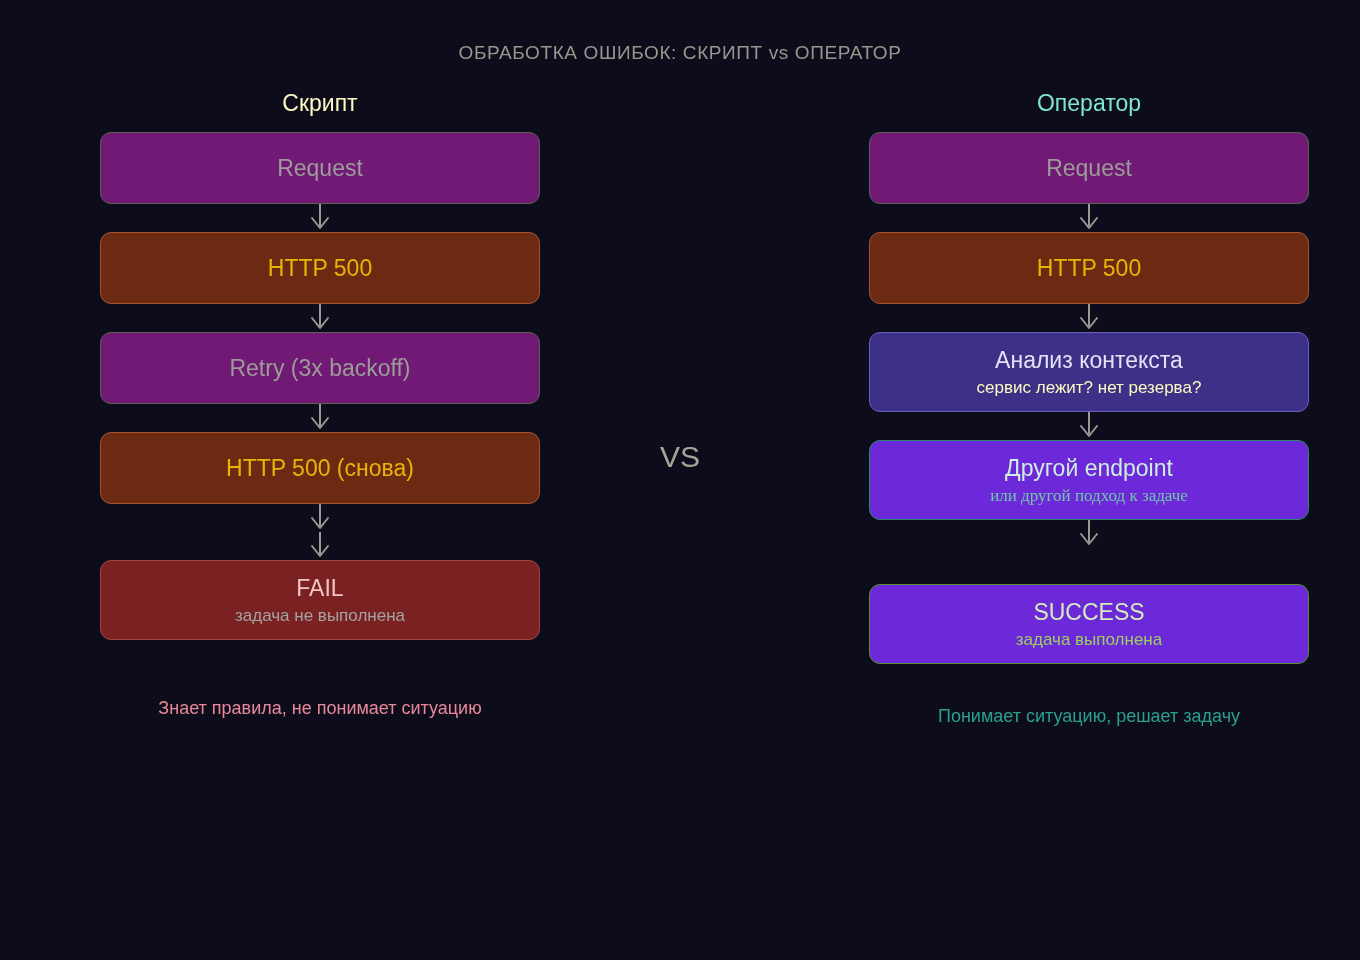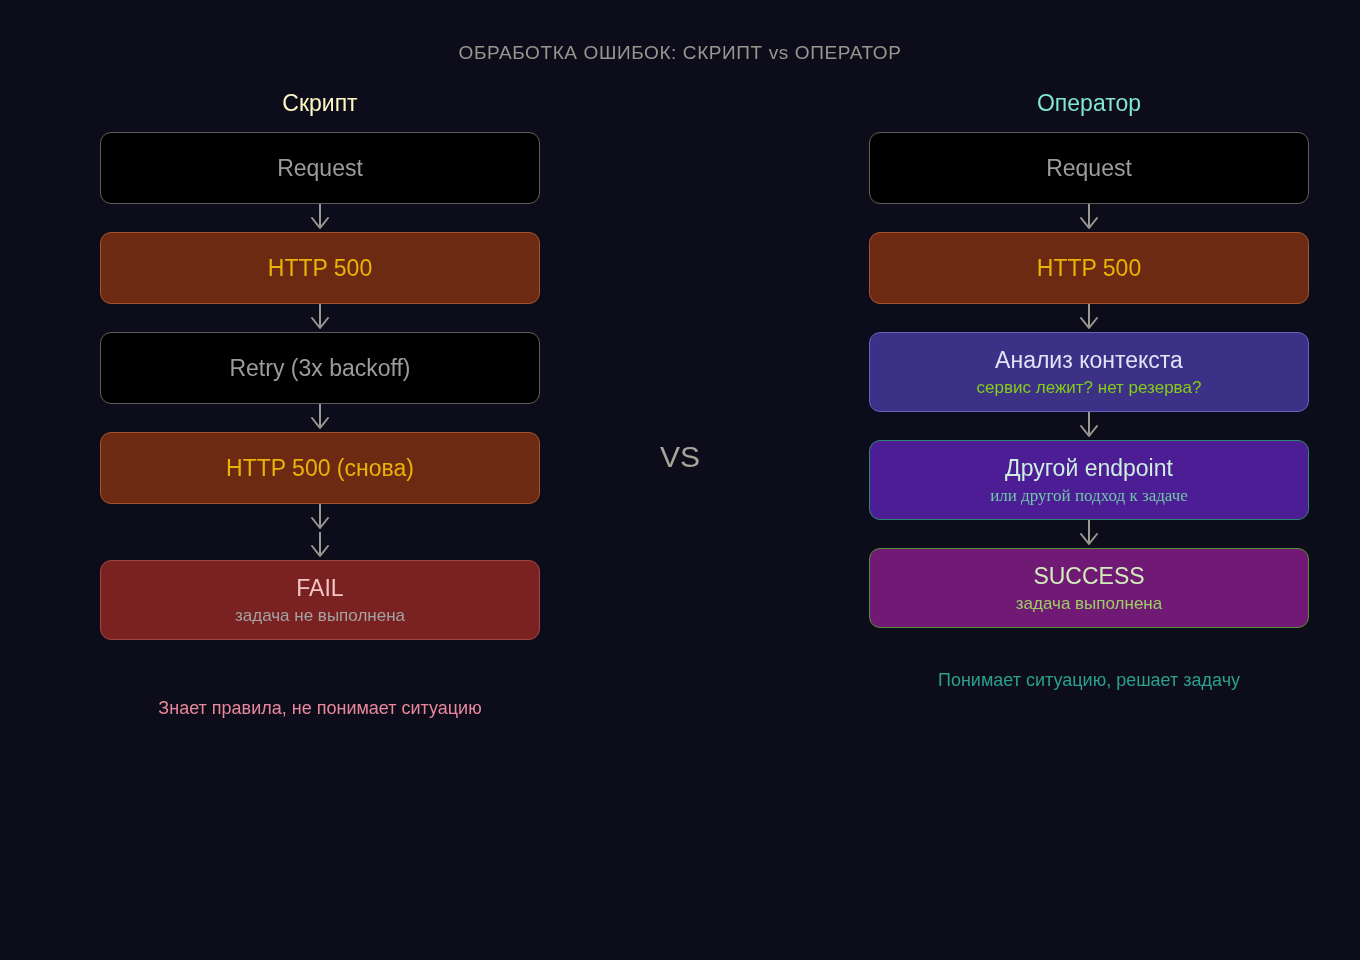--- a/index.html
+++ b/index.html
@@ -64,39 +64,39 @@
     font-size: 23px;
     line-height: 29px;
   }
   .node-sub {
     font-size: 17px;
     line-height: 23px;
     margin-top: 1px;
   }
 
   
-  .v-neutral { background: #000000; border: 1px solid #5d5e59; }
+  .v-neutral { background: #701a75; border: 1px solid #5d5e59; }
   .v-neutral .node-title { color: #9c9c99; }
 
   .v-error   { background: #6d2a12; border: 1px solid #a35432; }
   .v-error .node-title { color: #eab308; }
 
   .v-fail    { background: #7a2121; border: 1px solid #a34444; }
   .v-fail .node-title { color: #f4c4c4; }
   .v-fail .node-sub   { color: #a3a3a3; }
 
   .v-think   { background: #3c3187; border: 1px solid #6a5fc0; }
   .v-think .node-title { color: #e4e2f7; }
-  .v-think .node-sub   { color: #84cc16; text-align: center; }
-
-  .v-action  { background: #4c1d95; border: 1px solid #2c8a72; }
+  .v-think .node-sub   { color: #fef9c3; text-align: center; }
+
+  .v-action  { background: #6d28d9; border: 1px solid #2c8a72; }
   .v-action .node-title { color: #cdeee1; }
   .v-action .node-sub   { color: #6fc8a8; font-family: Liberation Serif, serif; }
 
-  .v-success { background: #701a75; border: 1px solid #5a8c38; }
+  .v-success { background: #6d28d9; border: 1px solid #5a8c38; margin-top: 36px; }
   .v-success .node-title { color: #d2edbb; }
   .v-success .node-sub   { color: #9ccf62; }
 
   
   .arrow {
     width: 440px;
     height: 28px;
     display: block;
   }
 

